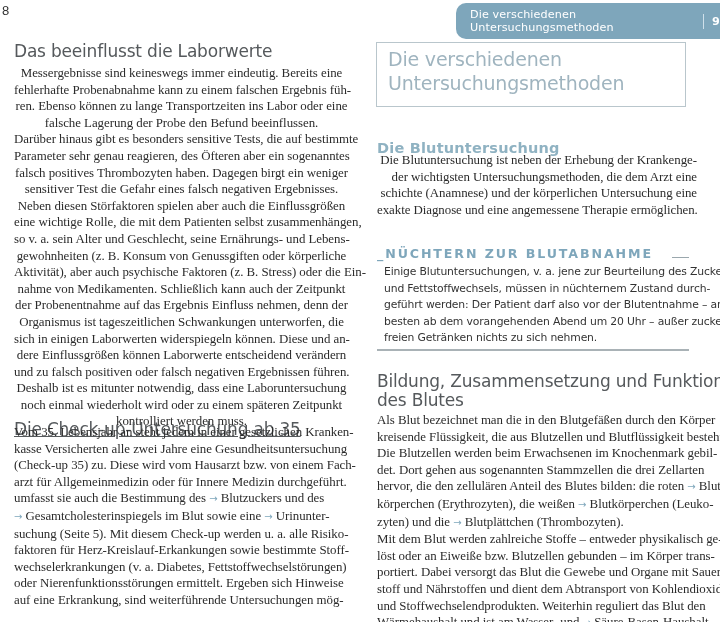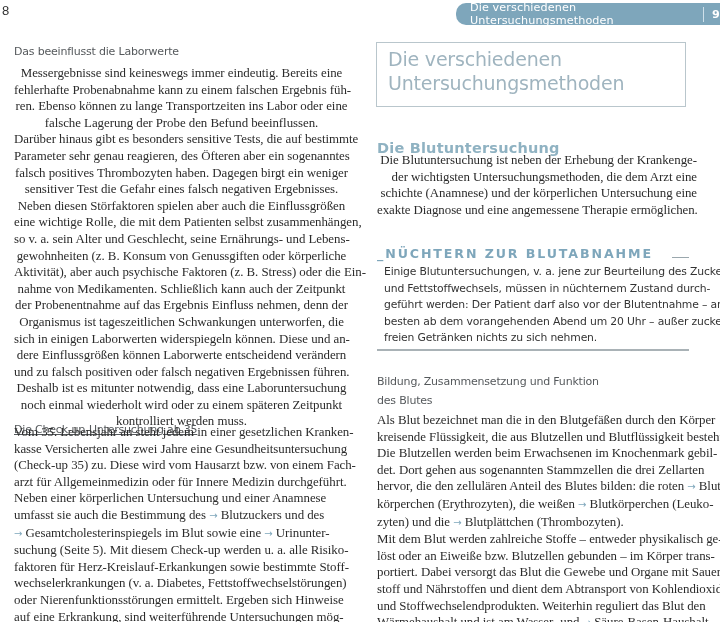--- a/index.html
+++ b/index.html
@@ -5,34 +5,34 @@
     html, body { margin: 0; padding: 0; background: #ffffff; }
     body {
       width: 720px; height: 622px; position: relative; overflow: hidden;
       font-family: "Liberation Serif", serif; color: #2a2a2a;
     }
     .page-num-left {
       position: absolute; left: 2px; top: 3px;
       font-family: "Liberation Sans", sans-serif; font-size: 13px; color: #333;
     }
     .running-head {
-      position: absolute; left: 456px; top: 3px; width: 264px; height: 22px;
+      position: absolute; left: 456px; top: 3px; width: 264px; height: 36px;
       background: #7ea6bb; border-radius: 10px 0 0 10px;
       display: flex; align-items: center;
       font-family: "DejaVu Sans", sans-serif; font-size: 11.2px; color: #ffffff;
       letter-spacing: 0.1px;
     }
     .running-head .rh-title { padding-left: 14px; }
     .running-head .rh-sep { width: 1px; height: 15px; background: #cfe0ea; margin: 0 8px 0 9px; }
     .running-head .rh-num { font-weight: bold; }
 
     .h2 {
       position: absolute;
       font-family: "DejaVu Sans", sans-serif; font-weight: normal;
-      color: #55595c; font-size: 11px; letter-spacing: -0.2px; margin: 0;
+      color: #55595c; font-size: 17px; letter-spacing: -0.2px; margin: 0;
       line-height: 19px;
     }
     .body-text {
       position: absolute; margin: 0;
       font-family: "Liberation Serif", serif; font-size: 12.9px; line-height: 16.6px;
       color: #2b2b2b; letter-spacing: -0.05px;
     }
     .line { display: block; white-space: nowrap; }
     .arrow { color: #7ea6bb; font-size: 10px; font-family: "DejaVu Sans", sans-serif; }
 
@@ -99,21 +99,20 @@
   <span class="line">noch einmal wiederholt wird oder zu einem späteren Zeitpunkt</span>
   <span class="line">kontrolliert werden muss.</span>
 </div>
 
 <h2 class="h2" style="left:14px; top:420px;text-decoration:underline;">Die Check-up-Untersuchung ab 35</h2>
 <div class="body-text" style="left:14px; top:424px; width:335px;">
   <span class="line">Vom 35. Lebensjahr an steht jedem in einer gesetzlichen Kranken-</span>
   <span class="line">kasse Versicherten alle zwei Jahre eine Gesundheitsuntersuchung</span>
   <span class="line">(Check-up 35) zu. Diese wird vom Hausarzt bzw. von einem Fach-</span>
   <span class="line">arzt für Allgemeinmedizin oder für Innere Medizin durchgeführt.</span>
-  <span class="line">Neben einer körperlichen Untersuchung und einer Anamnese</span>
   <span class="line"><span>umfasst sie auch die Bestimmung des </span><span class="arrow">→</span> <span>Blutzuckers</span><span> und des</span></span>
   <span class="line"><span class="arrow">→</span> <span>Gesamtcholesterinspiegels</span><span> im Blut sowie eine </span><span class="arrow">→</span> <span>Urinunter-</span></span>
   <span class="line">suchung (Seite 5). Mit diesem Check-up werden u. a. alle Risiko-</span>
   <span class="line">faktoren für Herz-Kreislauf-Erkankungen sowie bestimmte Stoff-</span>
   <span class="line">wechselerkrankungen (v. a. Diabetes, Fettstoffwechselstörungen)</span>
   <span class="line">oder Nierenfunktionsstörungen ermittelt. Ergeben sich Hinweise</span>
   <span class="line">auf eine Erkrankung, sind weiterführende Untersuchungen mög-</span>
 
 </div>
 

